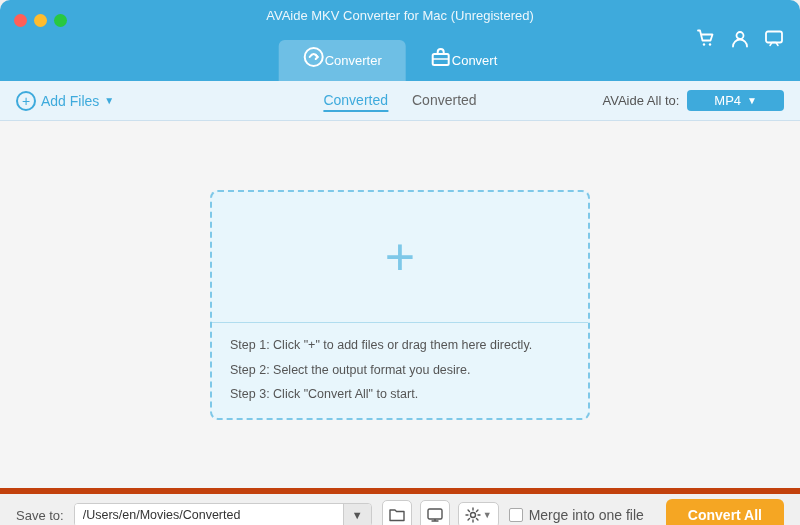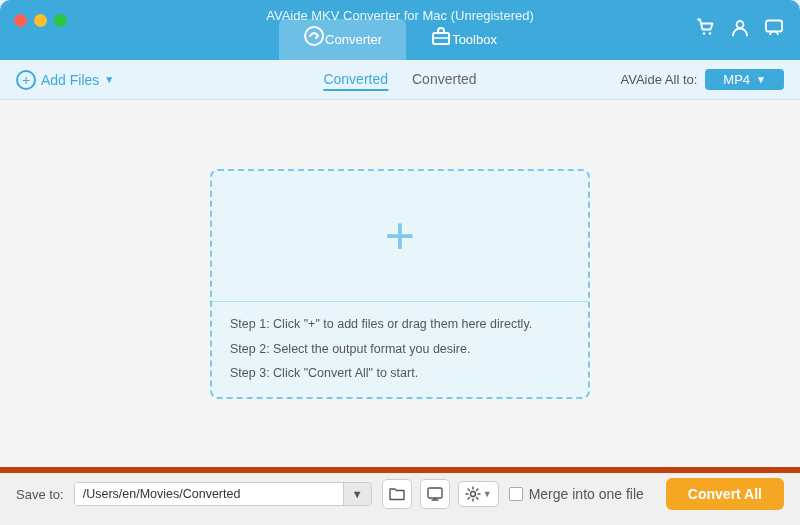--- a/index.html
+++ b/index.html
@@ -8,21 +8,21 @@
       height: 525px;
       font-family: -apple-system, BlinkMacSystemFont, "Segoe UI", sans-serif;
       background: #f0f0f0;
       overflow: hidden;
       border-radius: 10px;
     }
 
     
     .title-bar {
       background: #3eaadc;
-      height: 60px;
+      height: 81px;
       display: flex;
       align-items: center;
       position: relative;
       padding: 0 28px;
     }
     .window-controls {
       display: flex;
       gap: 7px;
       position: absolute;
       left: 14px;
@@ -146,21 +146,21 @@
       font-size: 13px;
       color: #555;
     }
     .format-select {
       display: flex;
       align-items: center;
       gap: 6px;
       background: #3eaadc;
       color: white;
       border-radius: 4px;
-      padding: 3px 18px;
+      padding: 3px 27px;
       font-size: 13px;
       cursor: pointer;
       font-weight: 500;
     }
 
     
     .main-content {
       background: #f5f5f5;
       height: calc(525px - 70px - 40px - 48px);
       display: flex;
@@ -335,21 +335,21 @@
       <span>Converter</span>
     </div>
     <div class="nav-tab">
       <span class="nav-tab-icon">
         <svg width="22" height="22" viewBox="0 0 22 22" fill="none">
           <rect x="3" y="8" width="16" height="11" rx="1.5" stroke="white" stroke-width="2"></rect>
           <path d="M8 8V6a3 3 0 016 0v2" stroke="white" stroke-width="2" stroke-linecap="round"></path>
           <line x1="3" y1="13" x2="19" y2="13" stroke="white" stroke-width="1.5"></line>
         </svg>
       </span>
-      <span>Toolbox</span>
+      <span>Convert</span>
     </div>
   </div>
 
   <div class="header-icons">
     <span style="cursor:pointer;">
       <svg width="20" height="20" viewBox="0 0 20 20" fill="none">
         <path d="M2 2h2l2.5 10h8l2-6H5.5" stroke="white" stroke-width="1.8" stroke-linecap="round" stroke-linejoin="round"></path>
         <circle cx="8" cy="16" r="1.2" fill="white"></circle>
         <circle cx="14" cy="16" r="1.2" fill="white"></circle>
       </svg>

